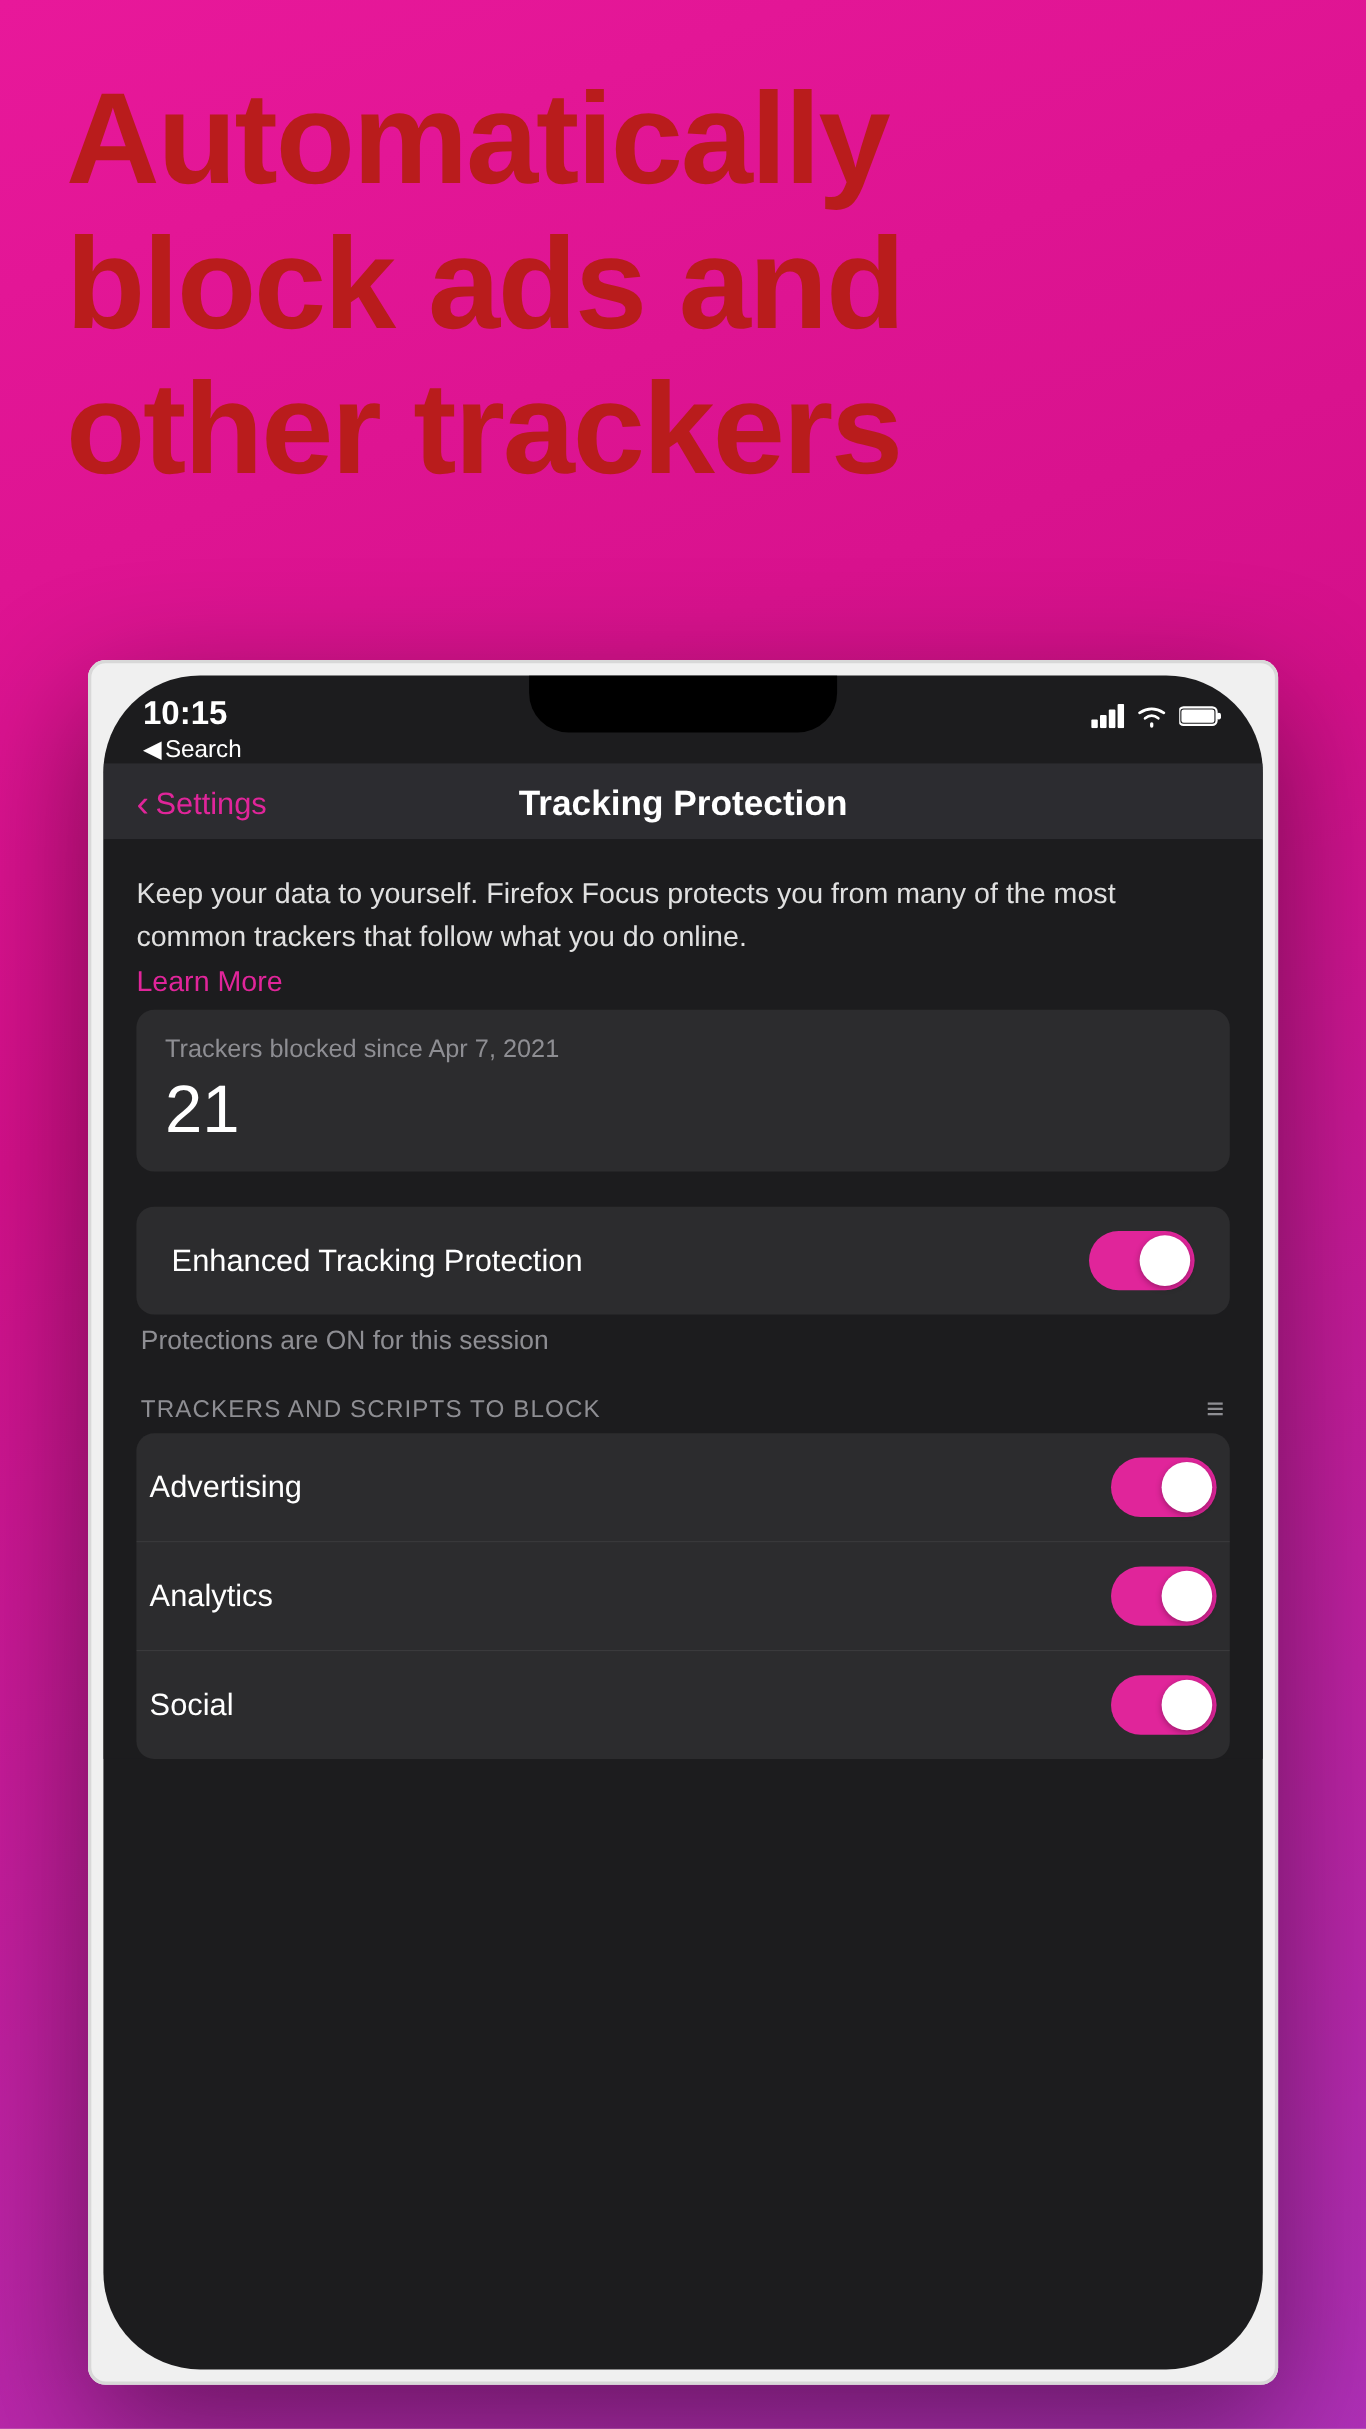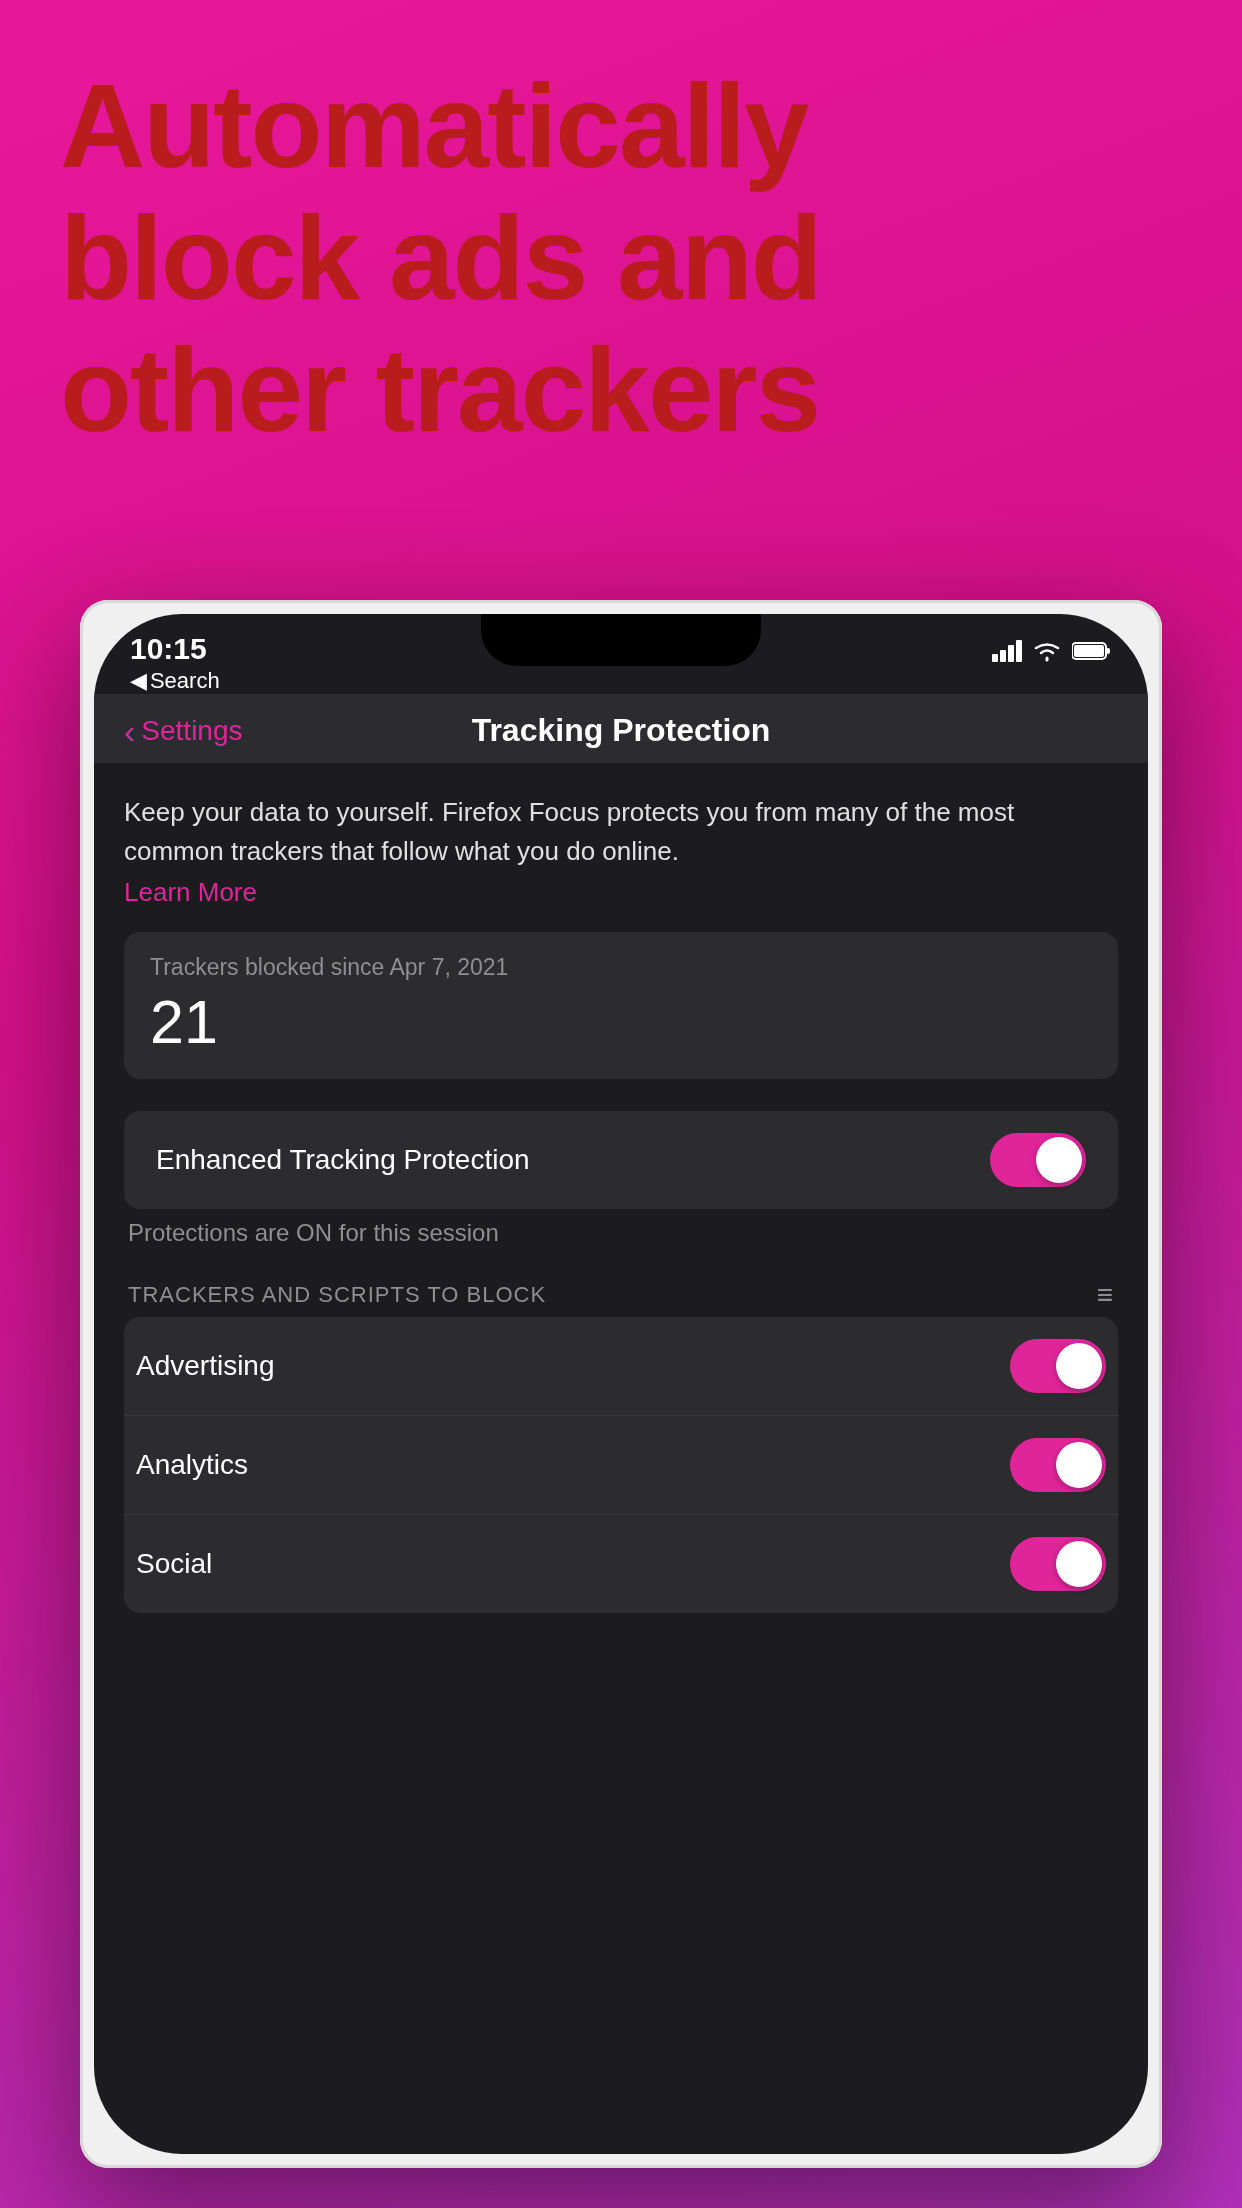--- a/index.html
+++ b/index.html
@@ -26,21 +26,21 @@
     }
 
     
     .phone-frame {
       position: absolute;
       top: 600px;
       left: 80px;
       right: 80px;
       bottom: 40px;
       background: #f0f0f0;
-      border-radius: 28px;
+      border-radius: 16px;
       box-shadow: 0 40px 120px rgba(0,0,0,0.45), inset 0 0 0 3px #d8d8d8;
       overflow: hidden;
     }
 
     .phone-inner {
       position: absolute;
       top: 14px;
       left: 14px;
       right: 14px;
       bottom: 14px;
@@ -107,21 +107,21 @@
       font-size: 26px;
       line-height: 1.5;
       margin-bottom: 6px;
     }
 
     .learn-more {
       color: #e0259a;
       font-size: 26px;
       text-decoration: none;
       display: inline-block;
-      margin-bottom: 24px;
+      margin-bottom: 10px;
     }
 
     
     .trackers-card {
       background: #2c2c2e;
       border-radius: 16px;
       padding: 22px 26px;
       margin-bottom: 32px;
     }
 

